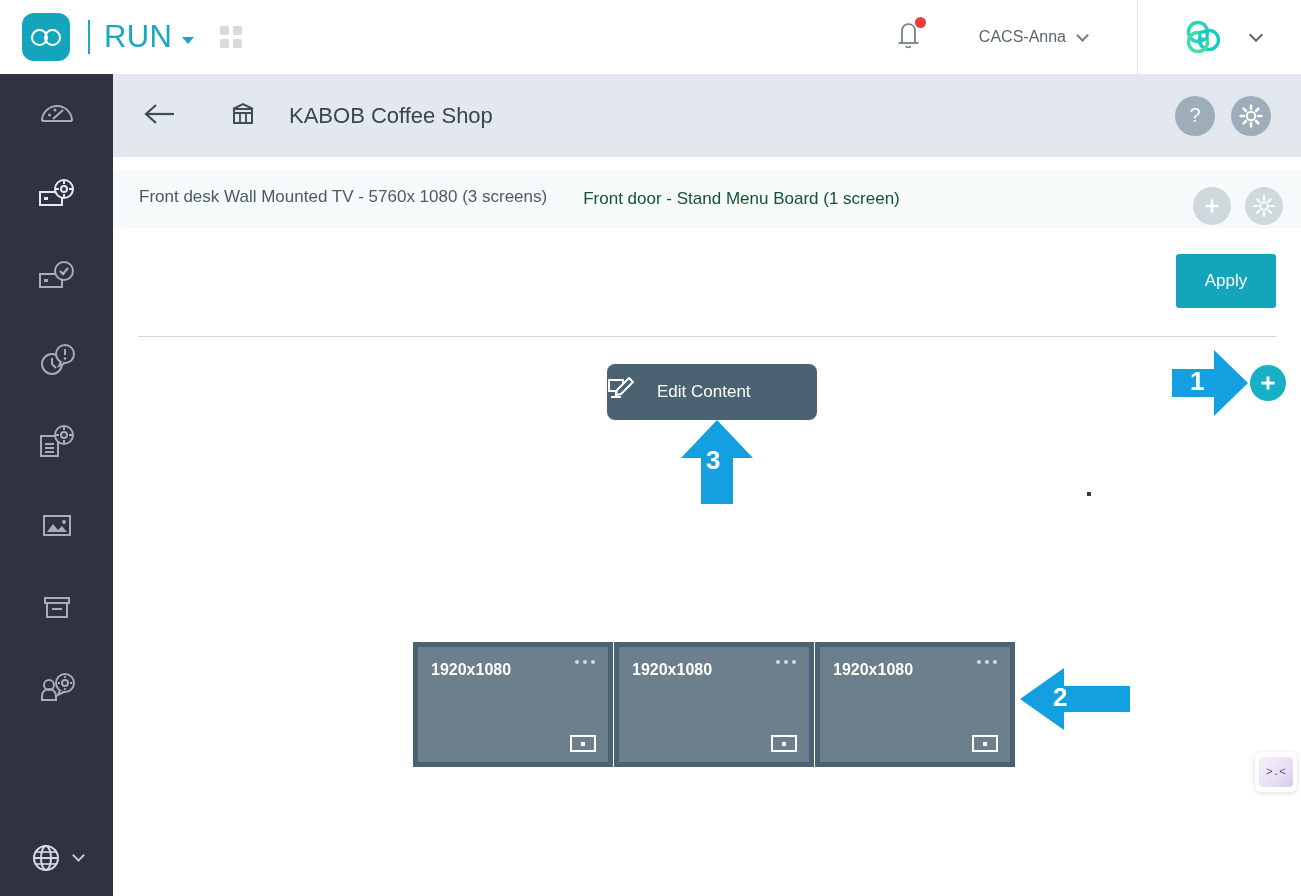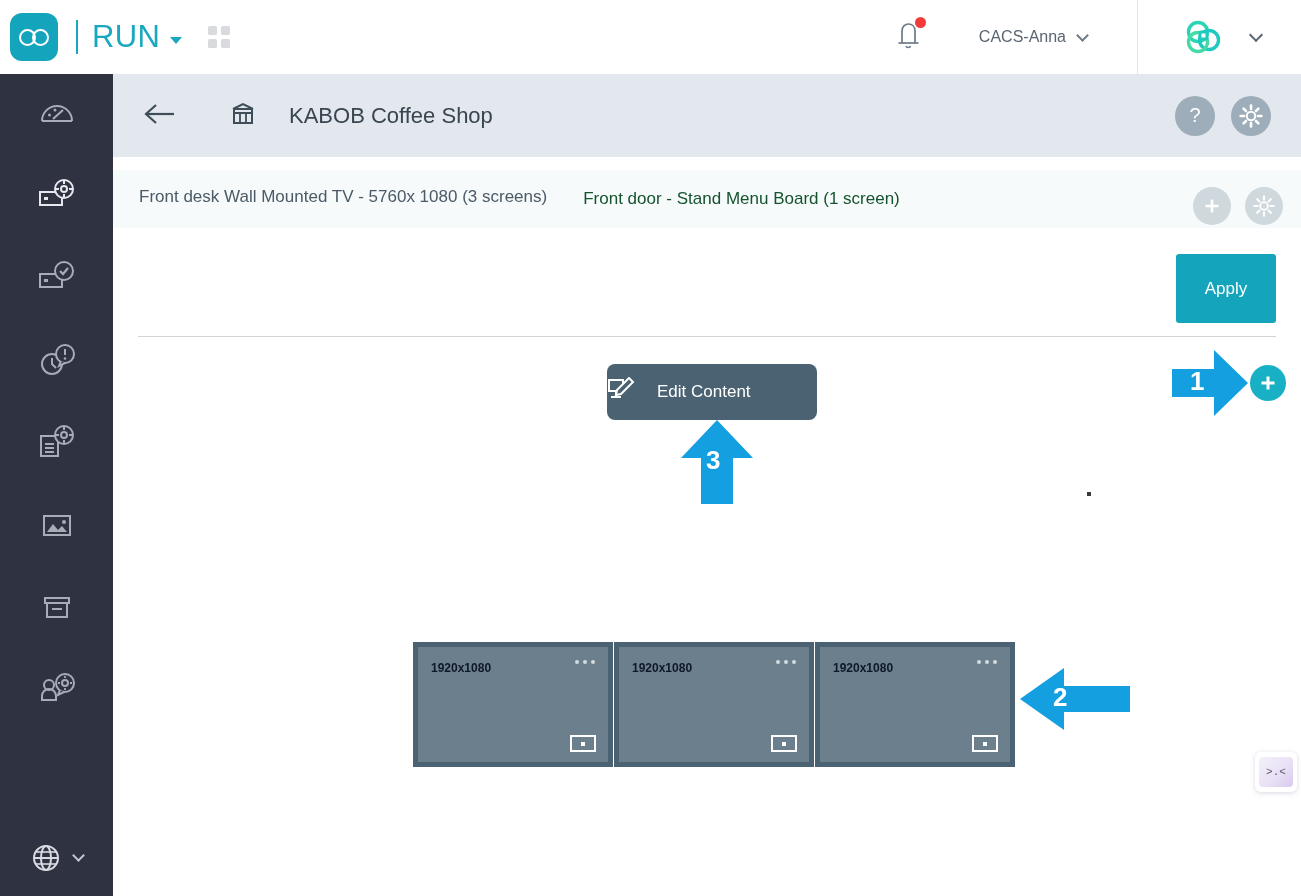--- a/index.html
+++ b/index.html
@@ -9,21 +9,21 @@
     background: #ffffff;
     overflow: hidden;
   }
   #app { position: relative; width: 1301px; height: 896px; }
 
   
   .topbar {
     position: absolute; left: 0; top: 0; width: 1301px; height: 74px;
     background: #ffffff; display: flex; align-items: center;
   }
-  .topbar-left { display: flex; align-items: center; padding-left: 10px; }
+  .topbar-left { display: flex; align-items: center; padding-left: 22px; }
   .brand-logo {
     width: 48px; height: 48px; border-radius: 12px; background: #14a5bd;
     display: flex; align-items: center; justify-content: center;
   }
   .brand-logo .rings { display: flex; }
   .brand-logo .ring {
     width: 17px; height: 17px; border: 2.6px solid #ffffff; border-radius: 50%;
   }
   .brand-logo .ring:last-child { margin-left: -4px; }
   .brand-divider {
@@ -131,21 +131,21 @@
   
   .content {
     position: absolute; left: 113px; top: 228px; width: 1188px; height: 668px;
     background: #ffffff;
   }
   .apply-row {
     position: absolute; right: 25px; top: 26px;
   }
   .apply-btn {
     background: #14a5bd; color: #ffffff; border: none; font-size: 17px;
-    width: 100px; height: 69px; border-radius: 3px; cursor: pointer;
+    width: 100px; height: 54px; border-radius: 3px; cursor: pointer;
     font-family: "Liberation Sans", sans-serif;
   }
   .divider {
     position: absolute; left: 25px; top: 108px; width: 1138px; height: 1px;
     background: #d4d4d4;
   }
   .edit-content-btn {
     position: absolute; left: 494px; top: 136px; width: 210px; height: 56px;
     background: #4b6272; color: #ffffff; display: flex; align-items: center;
     justify-content: flex-start; gap: 22px; font-size: 17px; cursor: pointer;
@@ -161,22 +161,22 @@
     position: absolute; left: 300px; top: 414px; display: flex;
   }
   .screen-outer {
     width: 200px; height: 125px; background: #4b6272; padding: 5px;
   }
   .screen-outer + .screen-outer { margin-left: 1px; }
   .screen-inner {
     width: 100%; height: 100%; background: #6b7f8c; position: relative;
   }
   .screen-res {
-    position: absolute; left: 13px; top: 14px; font-size: 12px;
-    color: #0f172a; font-weight: bold;
+    position: absolute; left: 13px; top: 14px; font-size: 16px;
+    color: #ffffff; font-weight: bold;
   }
   .screen-dots {
     position: absolute; right: 13px; top: 13px; display: flex; gap: 4px;
   }
   .screen-dots i {
     width: 4px; height: 4px; border-radius: 50%; background: #d2dade; display: block;
   }
   .screen-mini {
     position: absolute; right: 12px; bottom: 10px; width: 26px; height: 17px;
     border: 2px solid #ffffff; display: flex; align-items: center;

